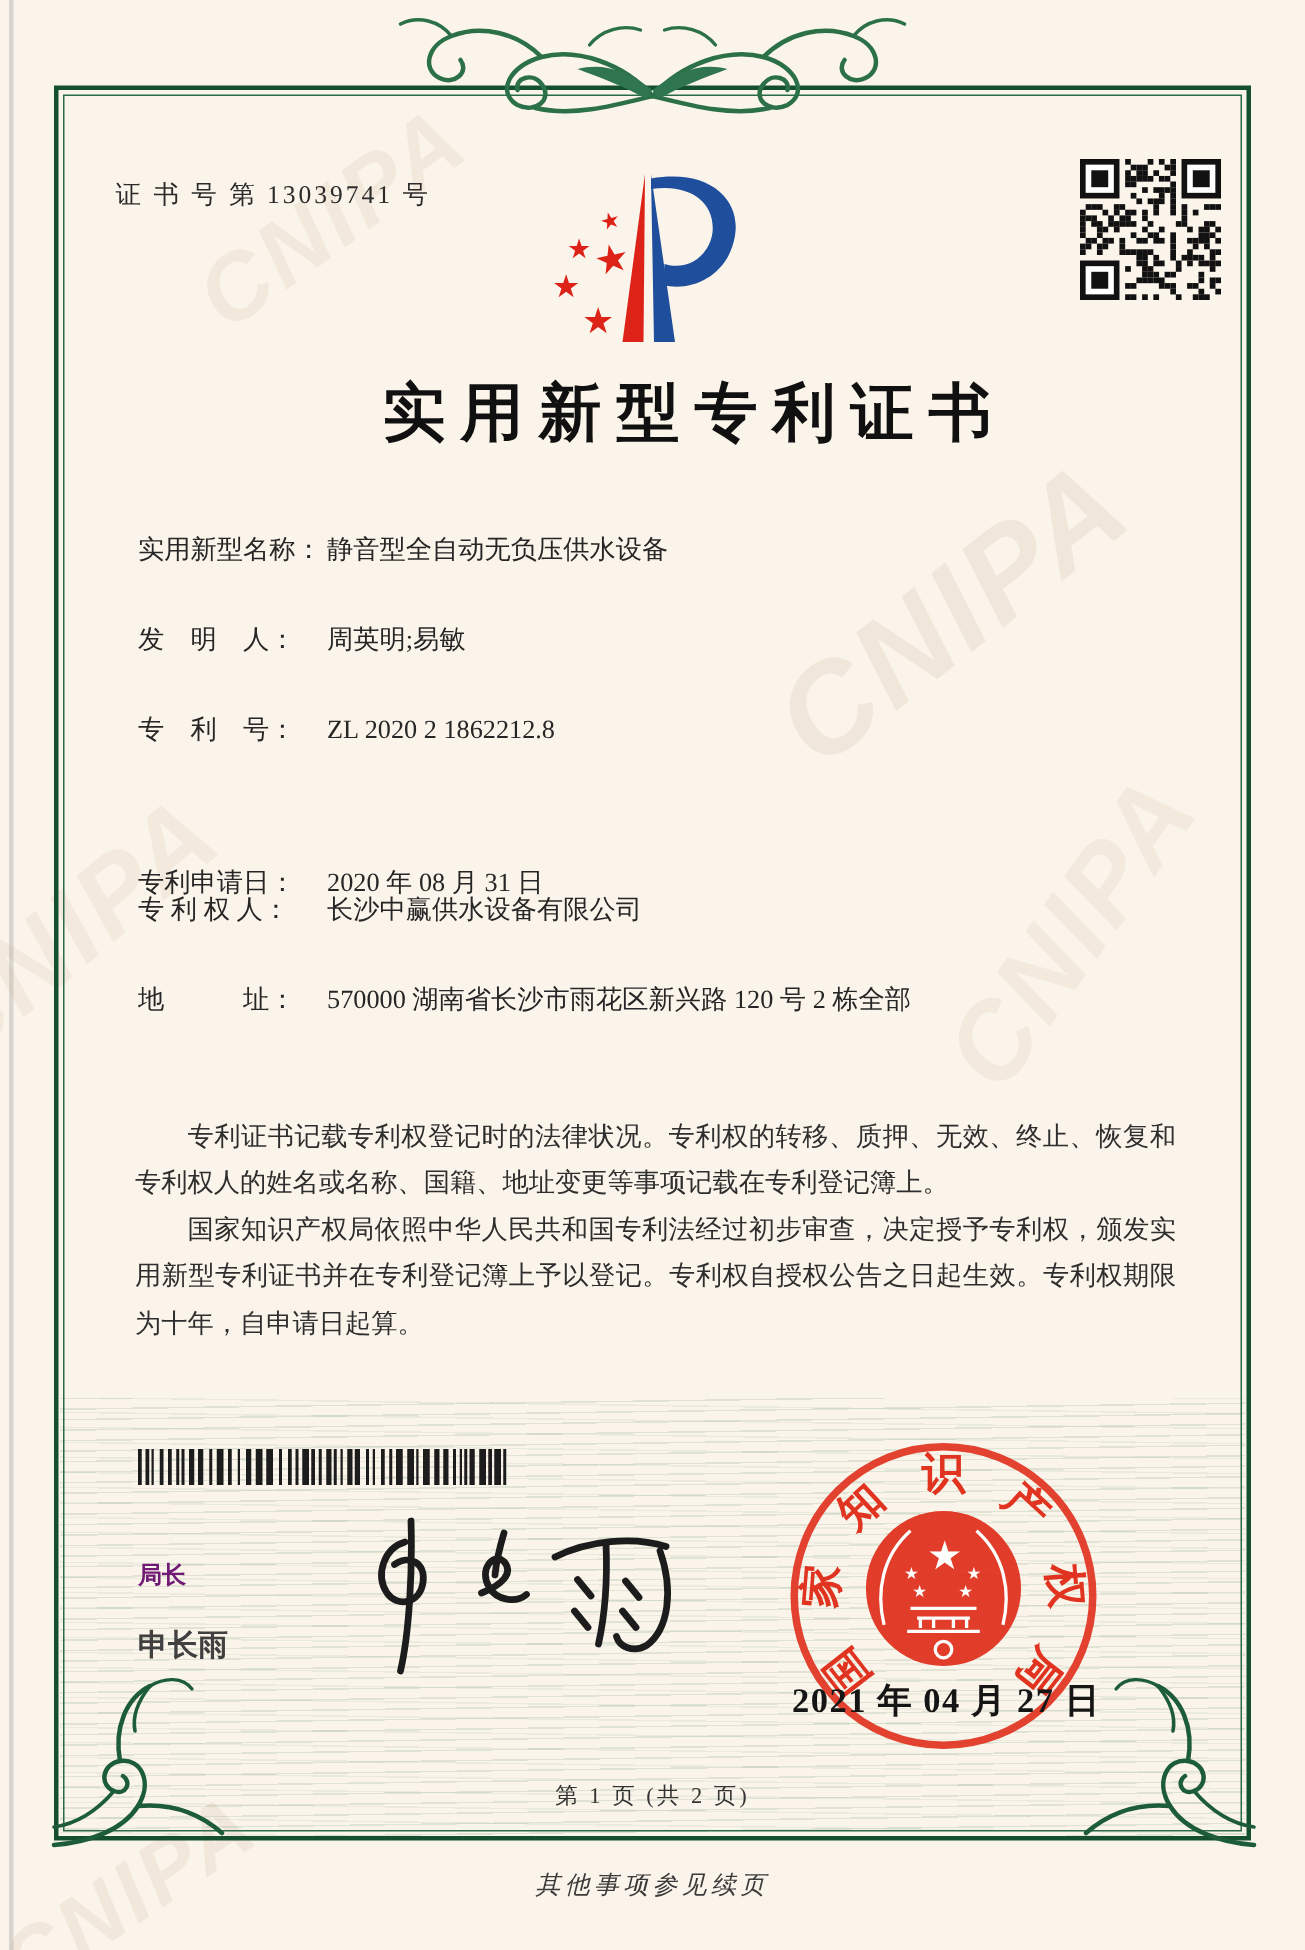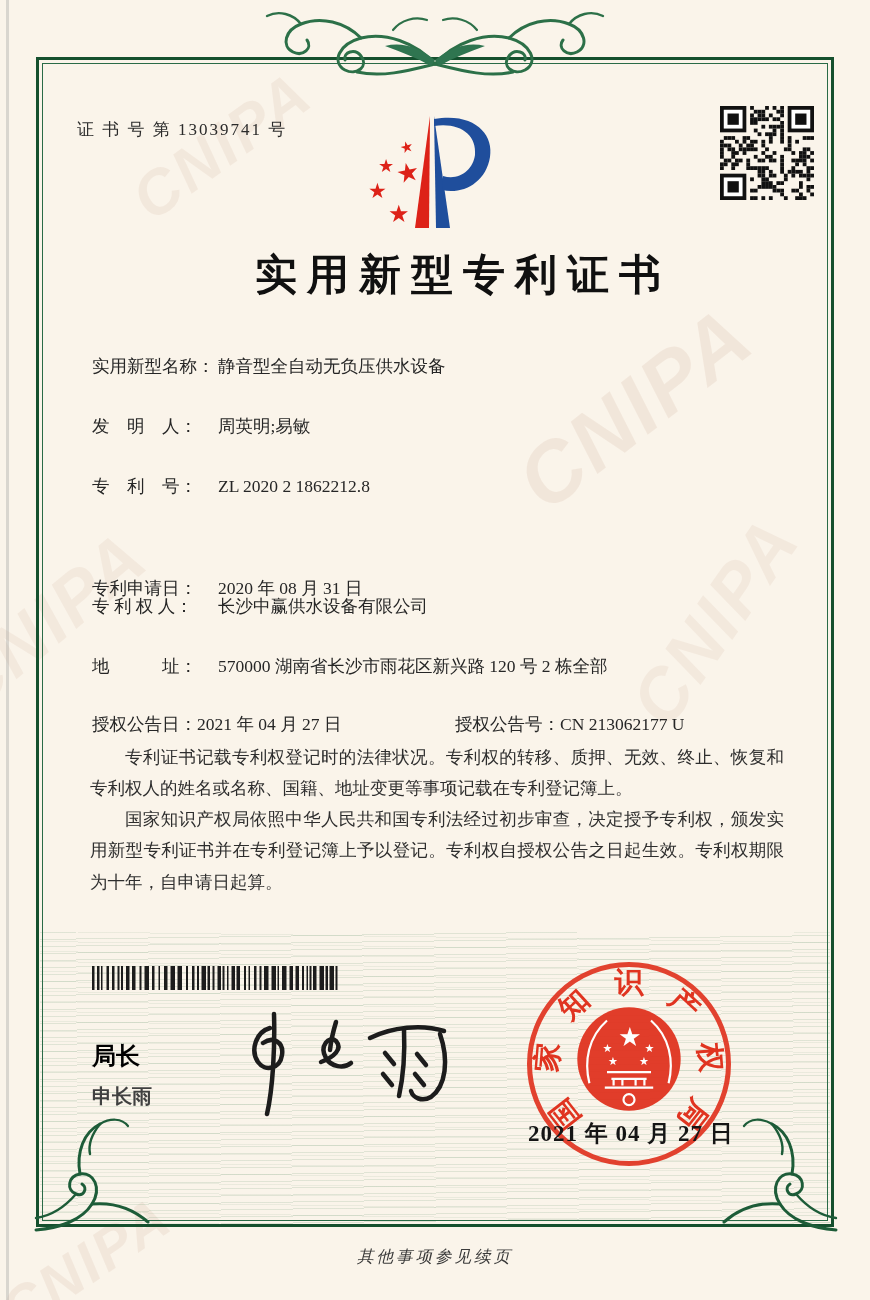--- a/index.html
+++ b/index.html
@@ -47,22 +47,22 @@
   .grant-row{position:absolute;left:92px;top:712px;width:720px;font-size:17.5px;color:#262626;white-space:nowrap;}
   .grant-no{position:absolute;left:363px;top:0;}
 
   .body-text{position:absolute;left:90px;top:742px;width:694px;font-size:17.5px;
              line-height:1.78;text-align:justify;color:#2e2e2e;}
   .body-text p{margin:0;text-indent:2em;}
 
   .barcode{position:absolute;left:92px;top:966px;width:250px;height:24px;}
   .barcode svg rect{fill:#1c1c1c;}
 
-  .director-label{position:absolute;left:92px;top:1040px;font-size:24px;font-weight:bold;
-                  font-family:"Liberation Sans","DejaVu Sans",sans-serif;color:#000000;}
+  .director-label{position:absolute;left:92px;top:1040px;font-size:16px;font-weight:bold;
+                  font-family:"Liberation Sans","DejaVu Sans",sans-serif;color:#701a75;}
   .director-name{position:absolute;left:92px;top:1083px;font-size:20px;font-weight:bold;
                  font-family:"Liberation Sans","DejaVu Sans",sans-serif;color:#404040;}
   .signature{position:absolute;left:218px;top:1008px;width:260px;height:112px;}
 
   
   .seal{position:absolute;left:523px;top:958px;width:212px;height:212px;}
   .seal-ring{position:absolute;left:4px;top:4px;width:204px;height:204px;border-radius:50%;
              border:5px solid #e03420;box-sizing:border-box;opacity:.93;}
   .seal-ring-text{position:absolute;left:0;top:0;width:212px;height:212px;}
   .seal-ring-text span{position:absolute;left:50%;top:50%;font-size:29px;font-weight:bold;
@@ -366,26 +366,20 @@
       <span class="flabel">专利申请日：</span><span class="fval">2020 年 08 月 31 日</span>
     </div>
     <div class="frow r4">
       <span class="flabel">专 利 权 人：</span><span class="fval">长沙中赢供水设备有限公司</span>
     </div>
     <div class="frow r5">
       <span class="flabel">地　　　址：</span><span class="fval">570000 湖南省长沙市雨花区新兴路 120 号 2 栋全部</span>
     </div>
   </div>
 
-  <div class="grant-row">
-    <span>授权公告日：</span><span>2021 年 04 月 27 日</span>
-    <span class="grant-no">
-      <span>授权公告号：</span><span>CN 213062177 U</span>
-    </span>
-  </div>
 
   <div class="body-text">
     <p>专利证书记载专利权登记时的法律状况。专利权的转移、质押、无效、终止、恢复和专利权人的姓名或名称、国籍、地址变更等事项记载在专利登记簿上。</p>
     <p>国家知识产权局依照中华人民共和国专利法经过初步审查，决定授予专利权，颁发实用新型专利证书并在专利登记簿上予以登记。专利权自授权公告之日起生效。专利权期限为十年，自申请日起算。</p>
   </div>
 
   <div class="barcode"><svg viewBox="0 0 250 24" width="250" height="24">
         <rect x="0.0" y="0" width="2.5" height="24"></rect>
         <rect x="5.0" y="0" width="2.5" height="24"></rect>
         <rect x="9.0" y="0" width="1.5" height="24"></rect>
@@ -478,15 +472,16 @@
         <path d="M30,62 h40"></path>
         <path d="M34,68 h32"></path>
         <path d="M36,68 v6 M44,68 v6 M56,68 v6 M64,68 v6"></path>
         <path d="M28,76 h44"></path>
         <circle cx="50" cy="87" r="5"></circle>
       </g>
     </svg>
   </div>
   <div class="seal-date">2021 年 04 月 27 日</div>
 
+  <div class="page-no">第 1 页 (共 2 页)</div>
   <div class="footer-note">其他事项参见续页</div>
 
 </div>
 
 </body></html>

